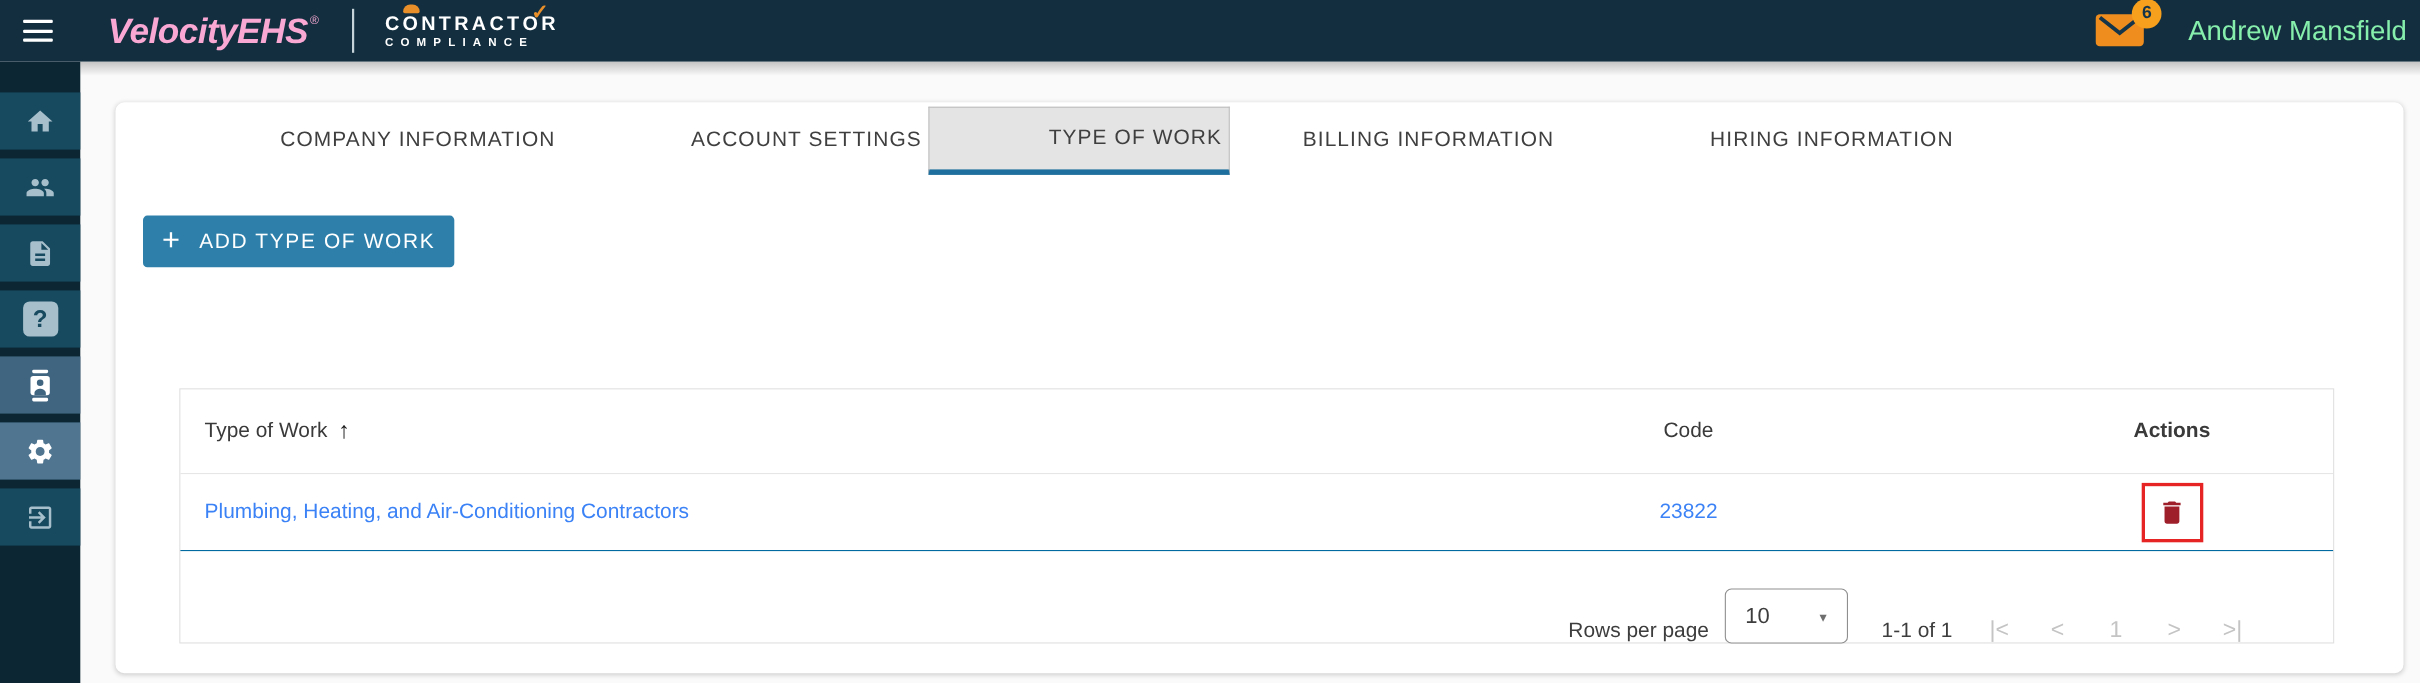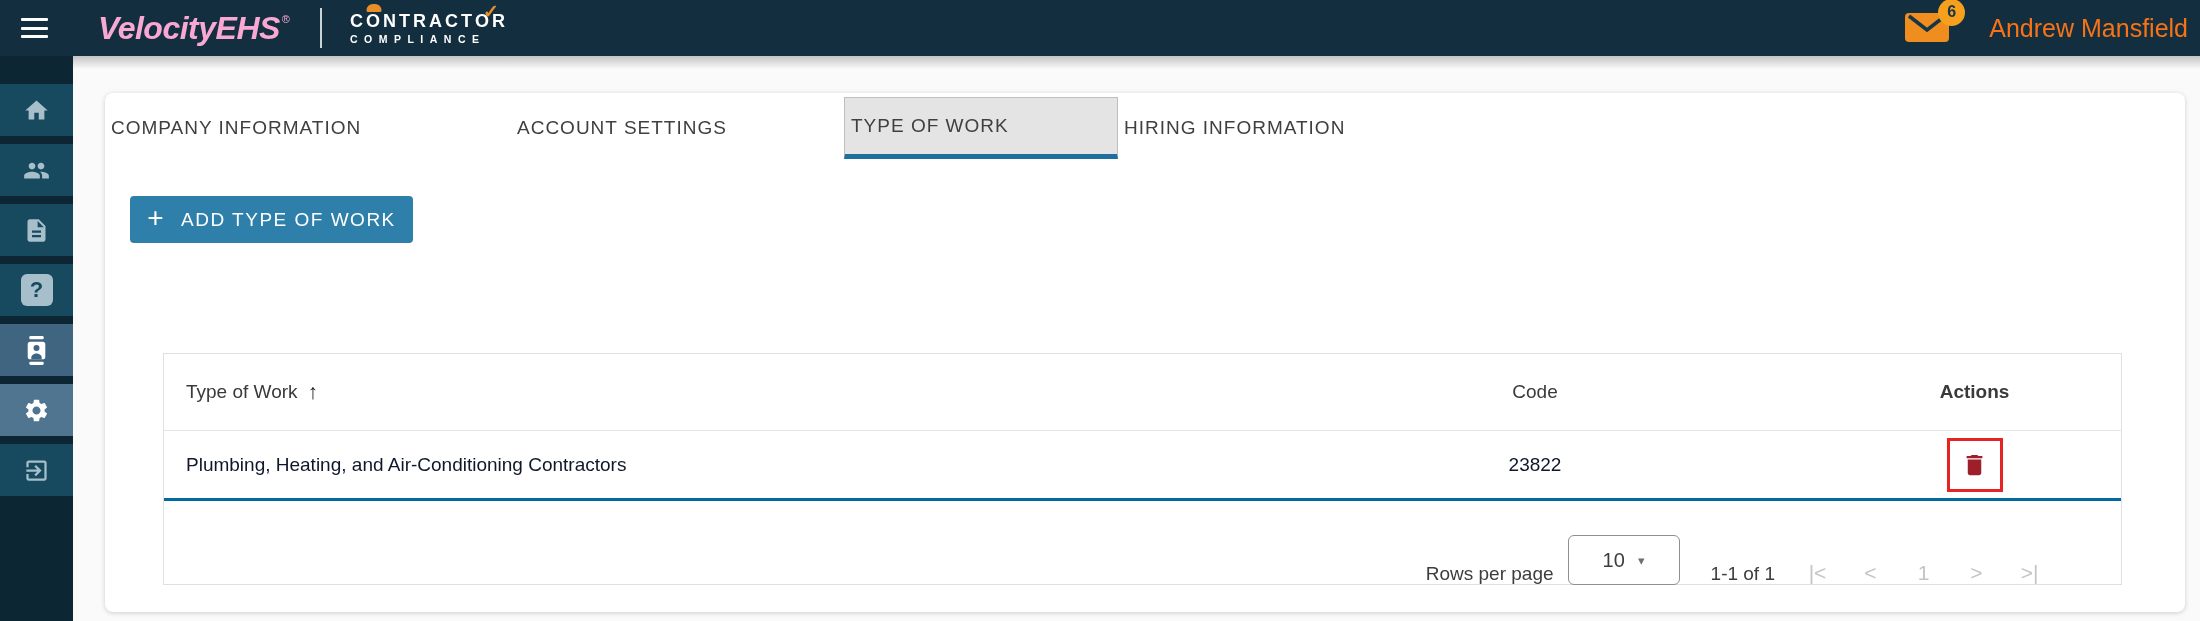--- a/index.html
+++ b/index.html
@@ -24,41 +24,41 @@
       border-radius:8px 8px 2px 2px;}
   .product-line1 .o-check{position:relative;display:inline-block;}
   .product-line1 .o-check::after{content:"✓";position:absolute;top:-10px;right:-10px;
       color:#e88f2a;font-size:19px;font-weight:700;}
   .product-line2{font-size:10.5px;font-weight:600;letter-spacing:6.5px;margin-top:4px;}
   .topbar-spacer{flex:1;}
   .notif{position:relative;margin-right:40px;background:none;border:none;cursor:pointer;padding:0;}
   .notif-badge{position:absolute;top:-12px;right:-16px;width:27px;height:27px;border-radius:50%;
       background:#f7a01e;color:#15354a;font-size:16px;font-weight:700;display:flex;
       align-items:center;justify-content:center;}
-  .username{color:#f97316;font-size:25px;font-weight:500;margin-right:12px;cursor:pointer;}
+  .username{color:#86efac;font-size:25px;font-weight:500;margin-right:12px;cursor:pointer;}
 
   
   .sidebar{position:absolute;top:56px;left:0;bottom:0;width:73px;background:#0c2634;
            display:flex;flex-direction:column;padding-top:28px;gap:8px;z-index:9;}
   .side-item{height:52px;width:100%;background:#17495f;border:none;cursor:pointer;
              display:flex;align-items:center;justify-content:center;color:#a6bfcb;padding:0;}
   .side-item svg{width:27px;height:27px;fill:currentColor;}
   .side-item.active-1{background:#406580;color:#fff;}
   .side-item.active-2{background:#4f7590;color:#fff;}
   .help-box{width:32px;height:32px;border-radius:6px;background:#a6bfcb;color:#17495f;
             font-size:22px;font-weight:700;display:flex;align-items:center;justify-content:center;}
 
   
   .header-shadow{position:absolute;top:56px;left:73px;right:0;height:13px;
       background:linear-gradient(rgba(0,0,0,.22),rgba(0,0,0,0));z-index:1;}
   .card{position:absolute;left:105px;top:93px;width:2080px;height:519px;background:#fff;
         border-radius:8px;box-shadow:0 1px 5px rgba(0,0,0,.18);z-index:2;}
 
   .tabs{position:absolute;top:0;left:0;width:100%;height:70px;display:flex;}
-  .tab{height:62px;margin-top:4px;display:flex;align-items:center;justify-content:flex-start;
+  .tab{height:62px;margin-top:4px;display:flex;align-items:center;justify-content:flex-end;
        font-size:19px;font-weight:500;letter-spacing:1px;color:#3f3f3f;cursor:pointer;
        box-sizing:border-box;background:none;border:none;
        font-family:"Liberation Sans",sans-serif;}
   .tab:nth-child(1){width:406px;}
   .tab:nth-child(2){width:333px;}
   .tab:nth-child(3){width:274px;}
   .tab:nth-child(4){width:301px;}
   .tab:nth-child(5){width:363px;}
   .tab:nth-child(6){width:403px;}
   .tab.active{background:#e4e4e4;border:1px solid #bfbfbf;border-bottom:5px solid #1e6f9e;}
@@ -66,36 +66,36 @@
   .add-btn{position:absolute;left:25px;top:103px;width:283px;height:47px;background:#2e80ab;
       color:#fff;border:none;border-radius:4px;display:flex;align-items:center;
       justify-content:center;font-size:19px;font-weight:500;letter-spacing:1.5px;cursor:pointer;
       font-family:"Liberation Sans",sans-serif;}
   .add-btn .plus{font-size:28px;font-weight:400;margin-right:16px;margin-top:-3px;}
 
   .tablewrap{position:absolute;left:58px;top:260px;width:1959px;height:232px;
       border:1px solid #e0e0e0;background:#fff;box-sizing:border-box;}
   .thead,.trow{display:flex;align-items:center;box-sizing:border-box;}
   .thead{height:77px;font-size:19px;color:#3a3a3a;border-bottom:1px solid #e6e6e6;}
-  .trow{height:70px;font-size:19px;color:#0f172a;border-bottom:3px solid #0369a1;}
+  .trow{height:70px;font-size:19px;color:#3b82f6;border-bottom:1px solid #0369a1;}
   .col-tow{flex:1;padding-left:22px;display:flex;align-items:center;}
   .sort{margin-left:10px;font-weight:700;font-size:21px;color:#1c1c1c;}
   .col-code{width:330px;text-align:center;}
   .col-actions{width:421px;display:flex;justify-content:center;align-items:center;
                padding-left:128px;box-sizing:border-box;font-weight:bold;}
   .del-highlight{width:56px;height:54px;border:3px solid #e62424;display:flex;
                  align-items:center;justify-content:center;box-sizing:border-box;}
   .del-btn{background:none;border:none;padding:0;cursor:pointer;display:flex;}
   .del-btn svg{width:27px;height:30px;fill:#9e1e2a;}
 
   .tfoot{height:84px;display:flex;align-items:flex-end;justify-content:flex-end;
          padding-right:65px;font-size:19px;color:#3d3d3d;box-sizing:border-box;}
   .rpp-select{margin-left:14px;width:112px;height:50px;border:1px solid #8f8f8f;border-radius:6px;
       display:flex;align-items:center;justify-content:space-between;box-sizing:border-box;
-      padding:0 34px;font-size:20px;color:#3d3d3d;cursor:pointer;background:#fff;
+      padding:0 18px;font-size:20px;color:#3d3d3d;cursor:pointer;background:#fff;
       font-family:"Liberation Sans",sans-serif;}
   .rpp-caret{font-size:13px;color:#6f6f6f;}
   .range{margin-left:31px;}
   .pager{display:flex;align-items:center;margin-left:16px;}
   .pager .pg{width:53px;text-align:center;color:#c4c4c4;font-size:21px;background:none;
              border:none;padding:0;font-family:"Liberation Sans",sans-serif;cursor:default;}
 </style>
 </head>
 <body>
 
@@ -185,20 +185,23 @@
 
     <div class="tabs">
       <button class="tab">
           <span>COMPANY INFORMATION</span>
         </button>
       <button class="tab">
           <span>ACCOUNT SETTINGS</span>
         </button>
       <button class="tab active">
           <span>TYPE OF WORK</span>
+        </button>
+      <button class="tab">
+          <span>BILLING INFORMATION</span>
         </button>
       <button class="tab">
           <span>HIRING INFORMATION</span>
         </button>
     </div>
 
     <button class="add-btn">
       <span class="plus">+</span>
       <span>ADD TYPE OF WORK</span>
     </button>

